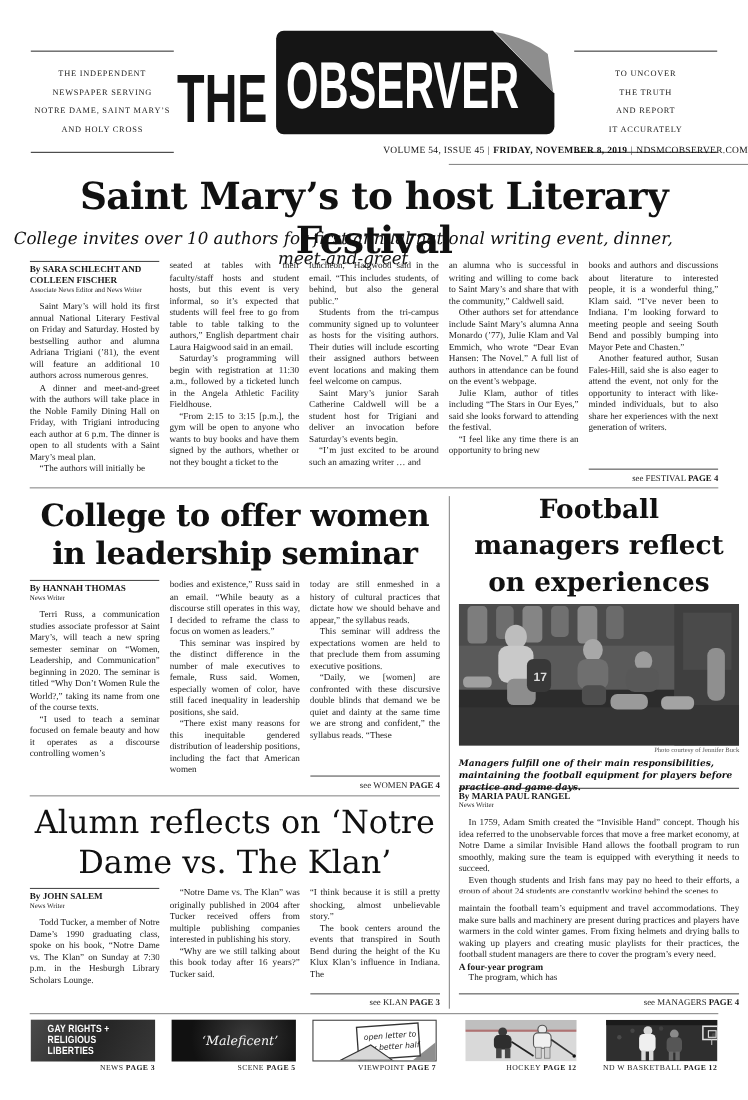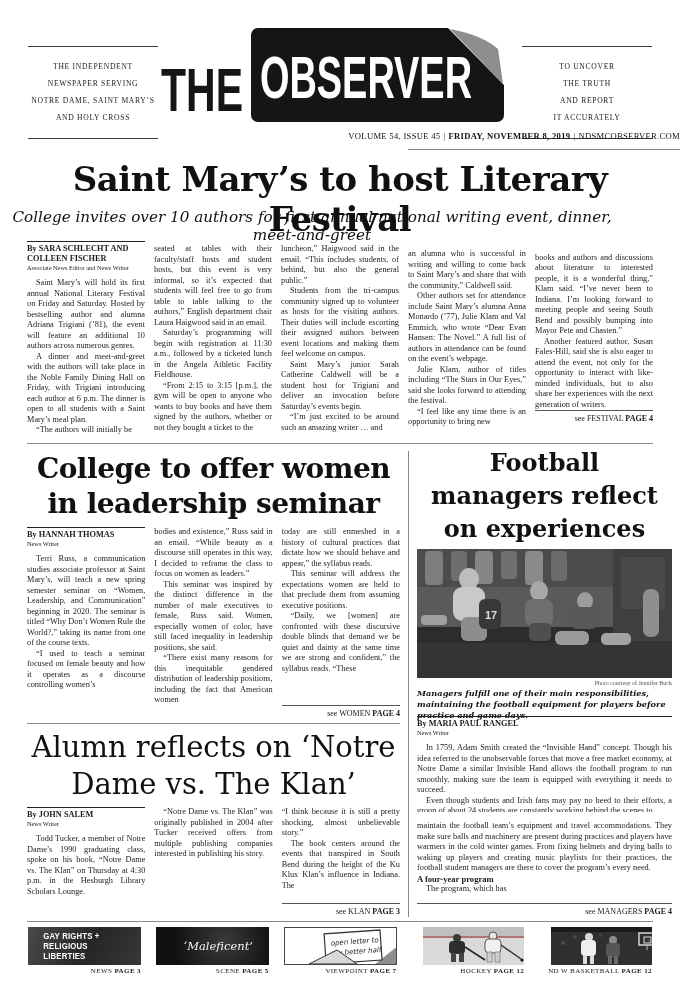--- a/index.html
+++ b/index.html
@@ -24,21 +24,21 @@
   .hl-festival{position:absolute;top:159px;left:0;width:680px;font-size:34px;font-weight:bold;letter-spacing:-.5px;}
   .subhead{position:absolute;top:208px;left:0;width:624px;text-align:center;
            font-family:"DejaVu Serif",serif;font-style:italic;font-size:15.2px;color:#111;}
   .hl-women{position:absolute;top:451px;left:27px;width:373px;font-size:28px;line-height:35px;font-weight:bold;letter-spacing:-.5px;}
   .hl-football{position:absolute;top:446px;left:417px;width:255px;font-size:24px;line-height:33px;font-weight:bold;}
   .hl-klan{position:absolute;top:729px;left:27px;width:373px;font-size:29px;line-height:37px;font-weight:normal;}
   .hl div{display:block;}
 
   
   .colrow{position:absolute;display:flex;gap:9px;}
-  .row-festival{top:237px;left:27px;width:626px;height:203px;align-items:center;}
+  .row-festival{top:237px;left:27px;width:626px;height:203px;}
   .row-women{top:527px;left:27px;width:373px;height:192px;}
   .row-klan{top:807px;left:27px;width:373px;height:110px;}
   .row-football{top:716px;left:417px;width:255px;height:201px;flex-direction:column;}
   .col{flex:1;display:flex;flex-direction:column;overflow:hidden;
        font-size:8.3px;line-height:10.5px;text-align:justify;color:#1b1b1b;}
   .col p{margin:0;text-indent:9px;}
   .col p.noindent{text-indent:0;}
   .byline{border-top:1px solid #222;padding-top:2px;margin-bottom:6px;text-align:left;}
   .byline .bname{font-weight:bold;font-size:8.3px;line-height:10px;display:block;}
   .byline .brole{font-size:6.3px;line-height:8px;display:block;color:#222;}
@@ -245,24 +245,25 @@
     <div>Alumn reflects on ‘Notre</div>
     <div>Dame vs. The Klan’</div>
   </div>
 
   <div class="colrow row-klan">
     <div class="col">
       <div class="byline">
         <span class="bname">By JOHN SALEM</span>
         <span class="brole">News Writer</span>
       </div>
-      <p>Todd Tucker, a member of Notre Dame’s 1990 graduating class, spoke on his book, “Notre Dame vs. The Klan” on Thursday at 4:30 p.m. in the Hesburgh Library Scholars Lounge.</p>
+      <p>Todd Tucker, a member of Notre Dame’s 1990 graduating class, spoke on his book, “Notre Dame vs. The Klan” on Sunday at 7:30 p.m. in the Hesburgh Library Scholars Lounge.</p>
     </div>
     <div class="col">
       <p>“Notre Dame vs. The Klan” was originally published in 2004 after Tucker received offers from multiple publishing companies interested in publishing his story.</p>
+      <p>“Why are we still talking about this book today after 16 years?” Tucker said.</p>
     </div>
     <div class="col">
       <p class="noindent">“I think because it is still a pretty shocking, almost unbelievable story.”</p>
       <p>The book centers around the events that transpired in South Bend during the height of the Ku Klux Klan’s influence in Indiana. The</p>
       <div class="jump"><span>see KLAN </span><b>PAGE 3</b></div>
     </div>
   </div>
 
   <div class="hr hr2"></div>
 

